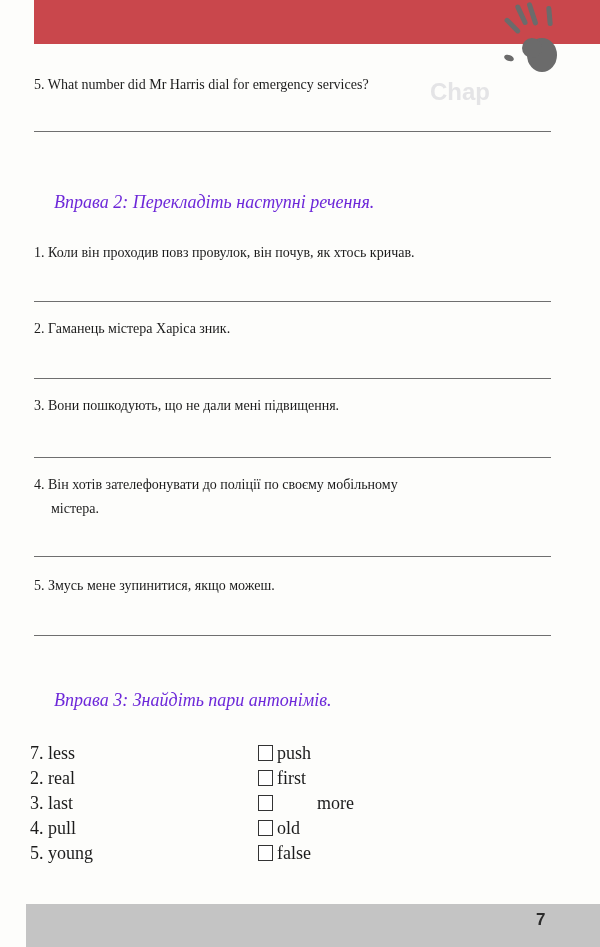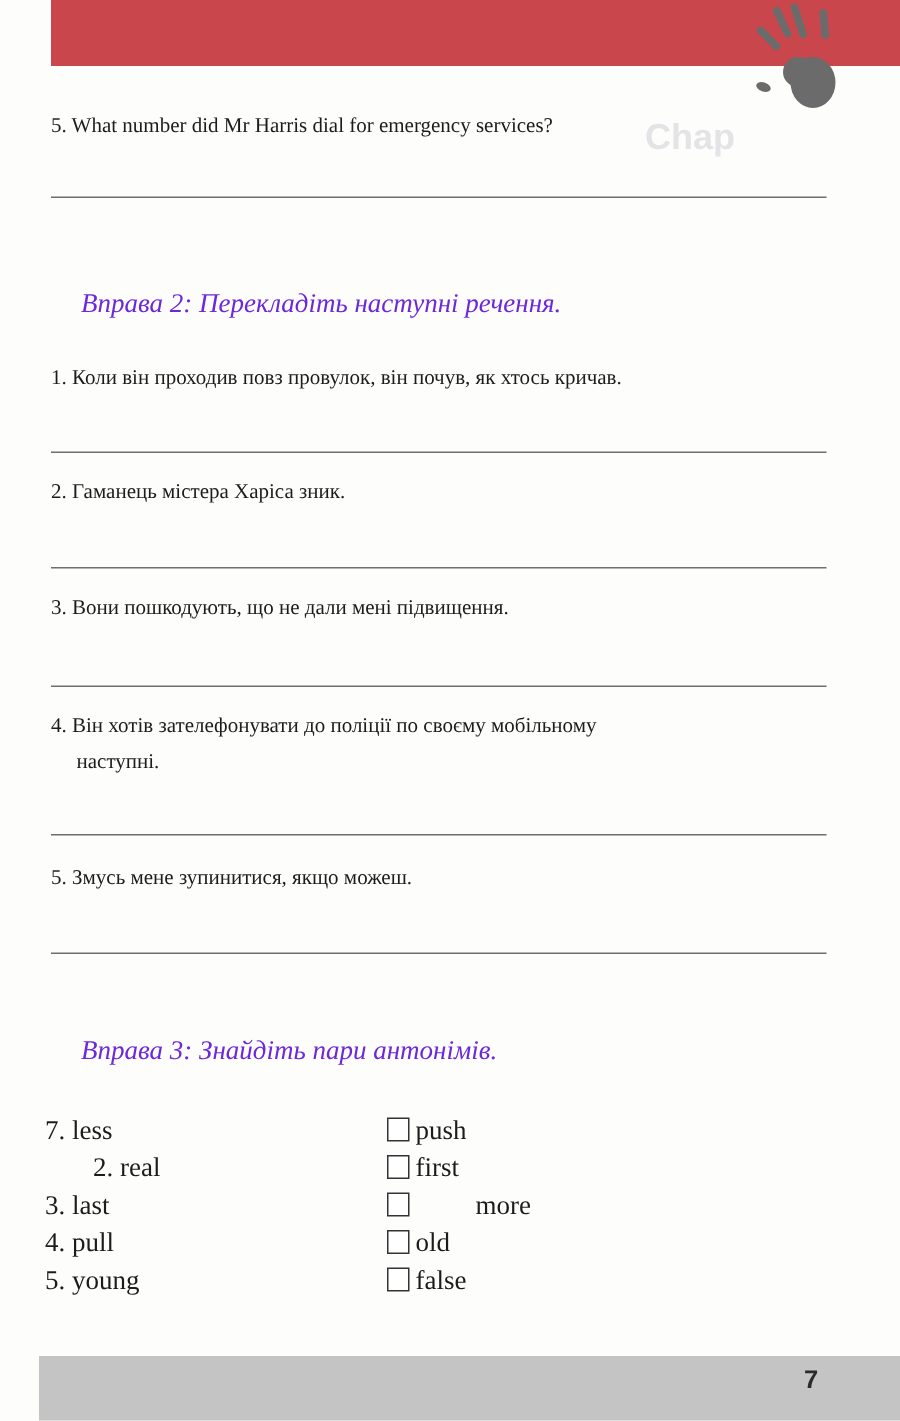--- a/index.html
+++ b/index.html
@@ -84,30 +84,30 @@
 <div class="q-text" style="top:242px;">1. Коли він проходив повз провулок, він почув, як хтось кричав.</div>
 <div class="answer-line" style="top:301px;"></div>
 
 <div class="q-text" style="top:318px;">2. Гаманець містера Харіса зник.</div>
 <div class="answer-line" style="top:378px;"></div>
 
 <div class="q-text" style="top:395px;">3. Вони пошкодують, що не дали мені підвищення.</div>
 <div class="answer-line" style="top:457px;"></div>
 
 <div class="q-text" style="top:474px;">4. Він хотів зателефонувати до поліції по своєму мобільному</div>
-<div class="q-text" style="top:498px; left:51px;">наступні.</div>
+<div class="q-text" style="top:498px; left:51px;">містера.</div>
 <div class="answer-line" style="top:556px;"></div>
 
 <div class="q-text" style="top:575px;">5. Змусь мене зупинитися, якщо можеш.</div>
 <div class="answer-line" style="top:635px;"></div>
 
 <div class="section-heading" style="top:690px;">Вправа 3: Знайдіть пари антонімів.</div>
 
 <div class="pair-left" style="top:742px;">7. less</div>
-<div class="pair-left" style="top:767px;margin-left:32px;">2. real</div>
+<div class="pair-left" style="top:767px;">2. real</div>
 <div class="pair-left" style="top:792px;">3. last</div>
 <div class="pair-left" style="top:817px;">4. pull</div>
 <div class="pair-left" style="top:842px;">5. young</div>
 
 <div class="pair-right" style="top:742px;">
   <span class="checkbox"></span>
   <span>push</span>
 </div>
 <div class="pair-right" style="top:767px;">
   <span class="checkbox"></span>

